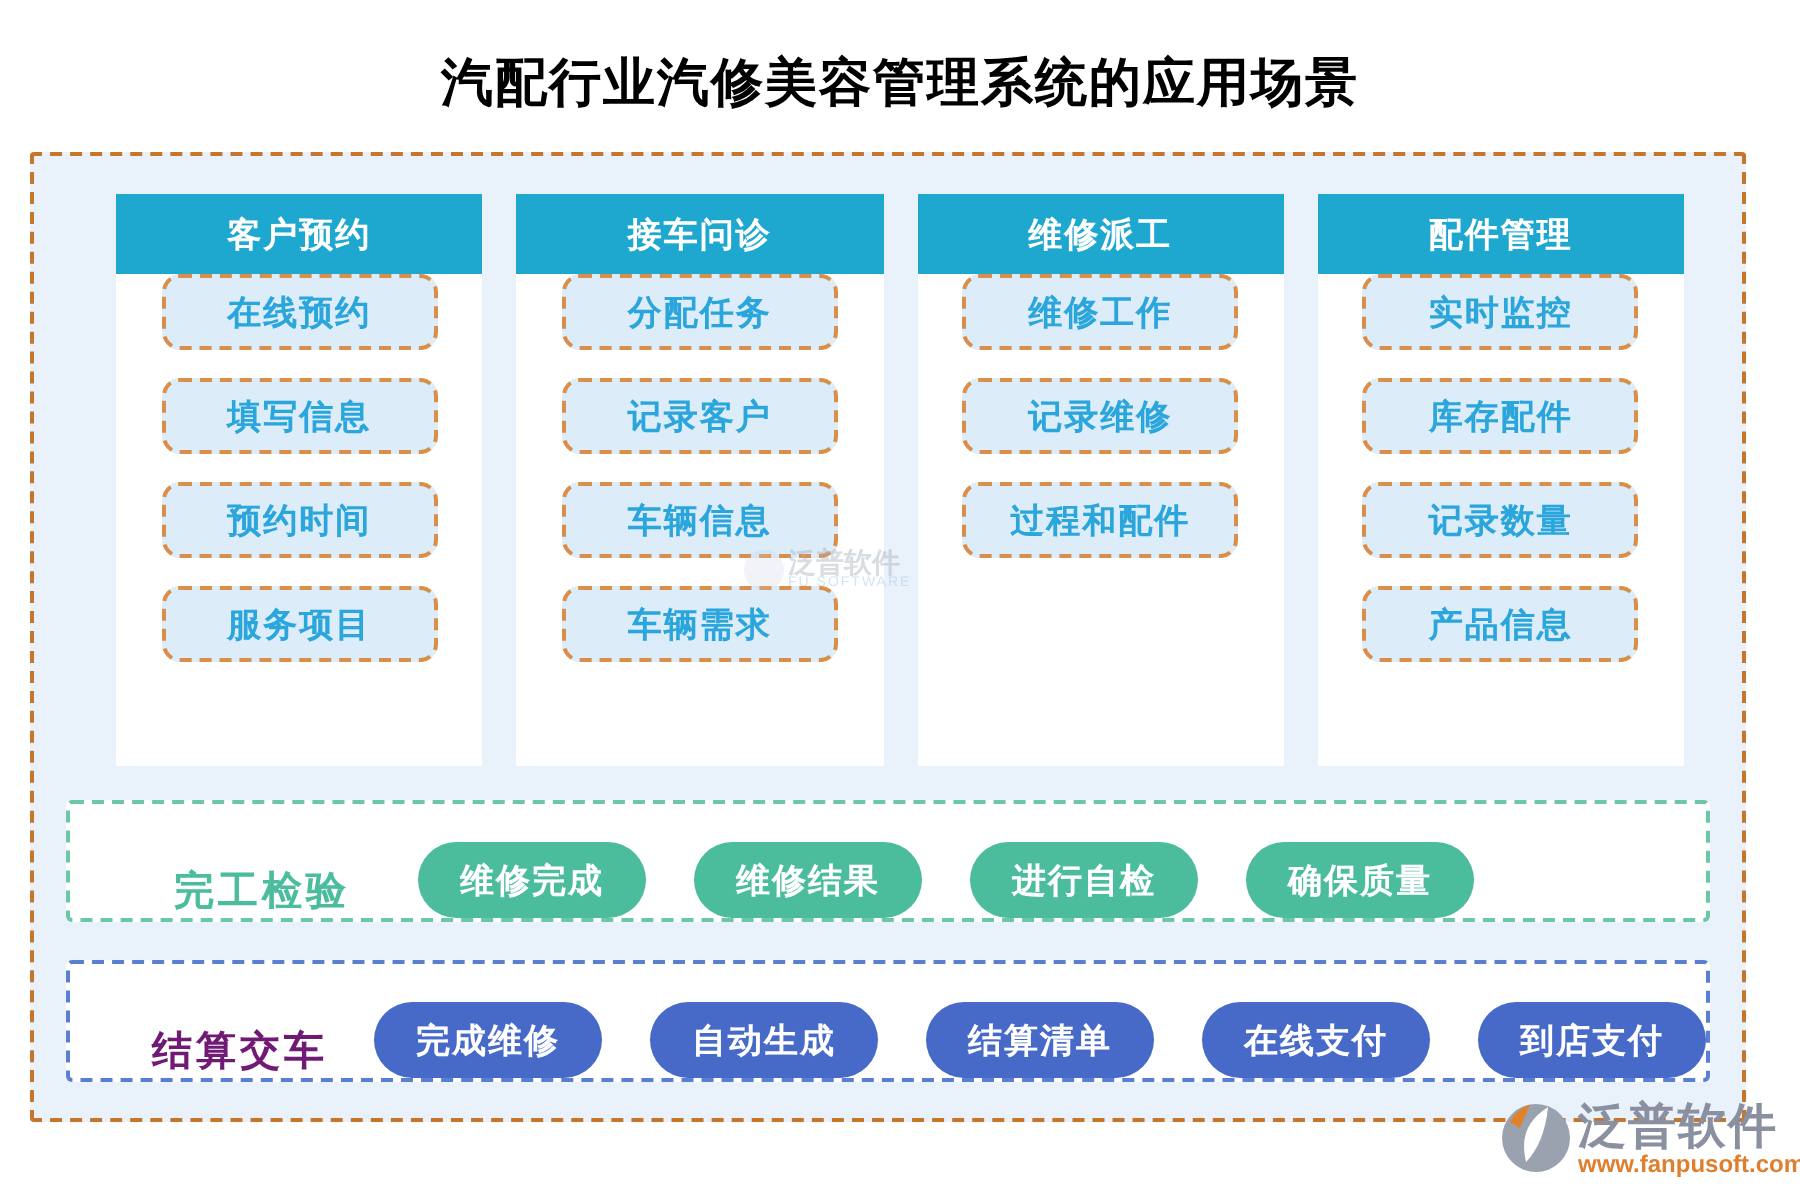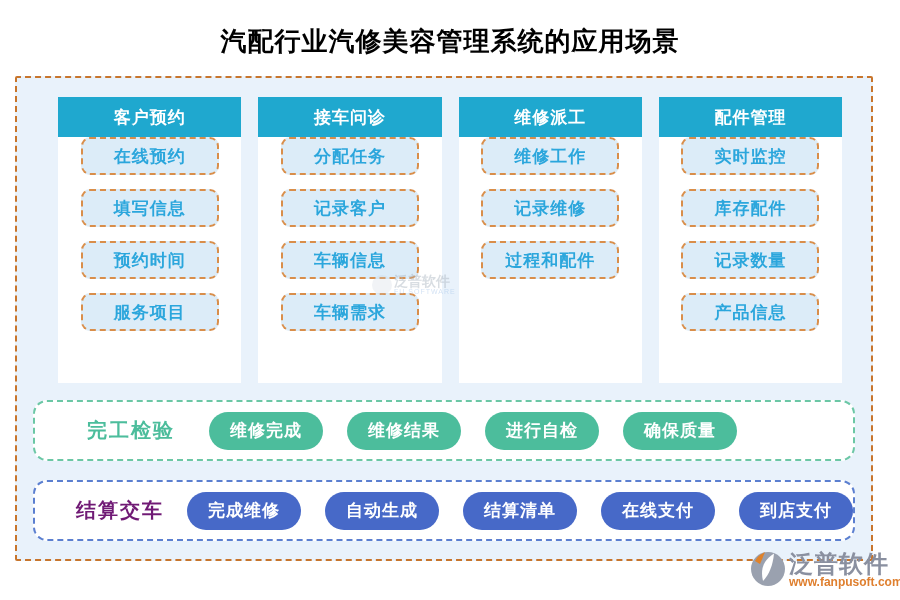--- a/index.html
+++ b/index.html
@@ -46,22 +46,22 @@
     border:2px dashed var(--item-border,#D98E4A);
     border-radius:9px;
     color:var(--item-text,#2BA6DC);
     font-size:17px; font-weight:bold; letter-spacing:1px;
     display:flex; align-items:center; justify-content:center;
     white-space:nowrap;
   }
 
   .band {
     position:absolute; left:33px; width:822px; height:61px;
-    background:#ffffff; border-radius:14px;
-    display:flex; align-items:center;
+    background:#ffffff; border-radius:3px;
+    display:flex; align-items:flex-end;
   }
   .band-green { top:400px; border:2px dashed var(--green-border,#6BC7A5); }
   .band-blue  { top:480px; border:2px dashed var(--blue-border,#5B7FD0); }
   .band-label {
     width:112px; margin-left:40px; text-align:center;
     font-size:20px; font-weight:bold; letter-spacing:2px; white-space:nowrap;
   }
   .band-green .band-label { color:var(--green,#4CBD9C); }
   .band-blue  .band-label { color:#701a75; }
   .pills { display:flex; gap:24px; margin-left:22px; }

